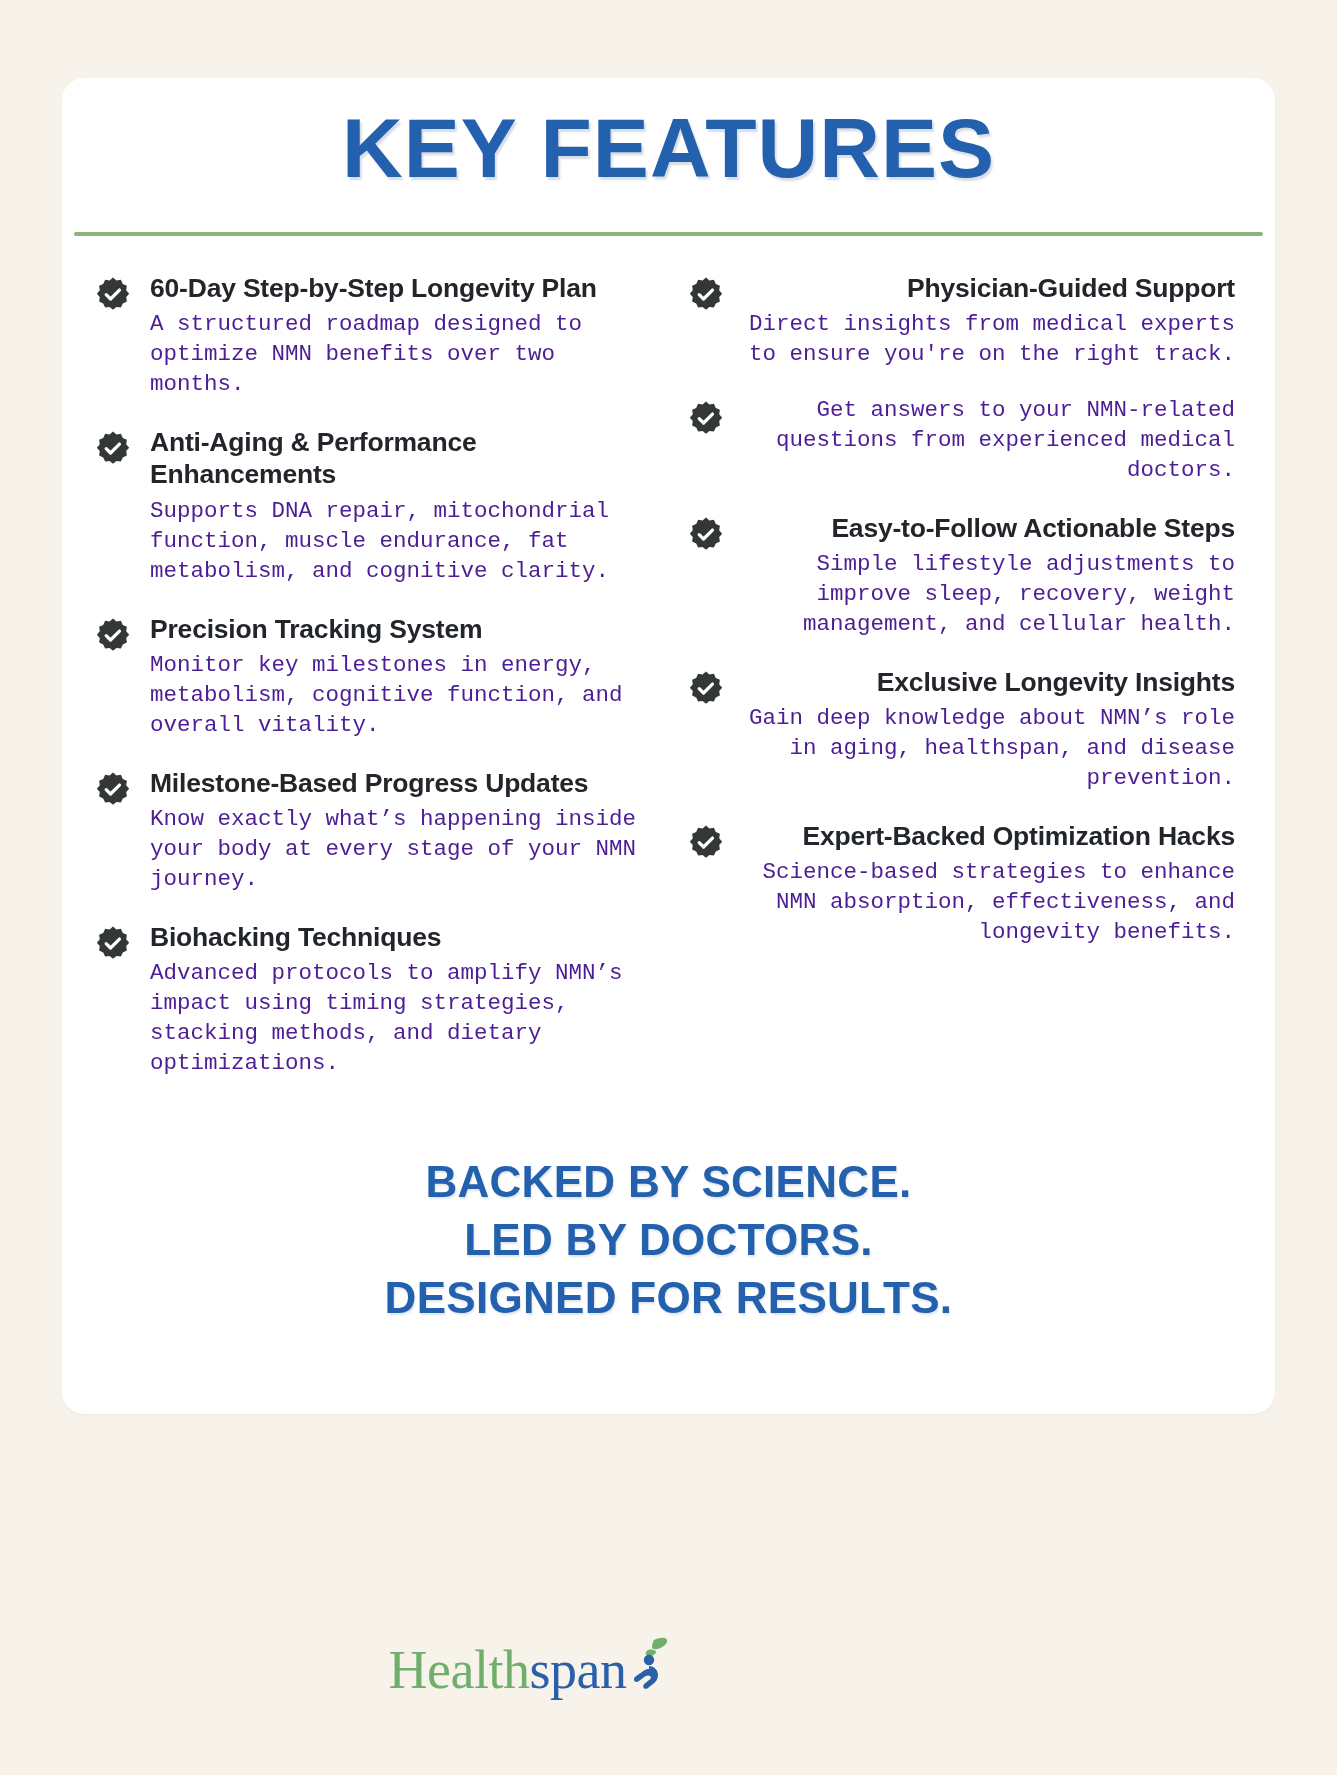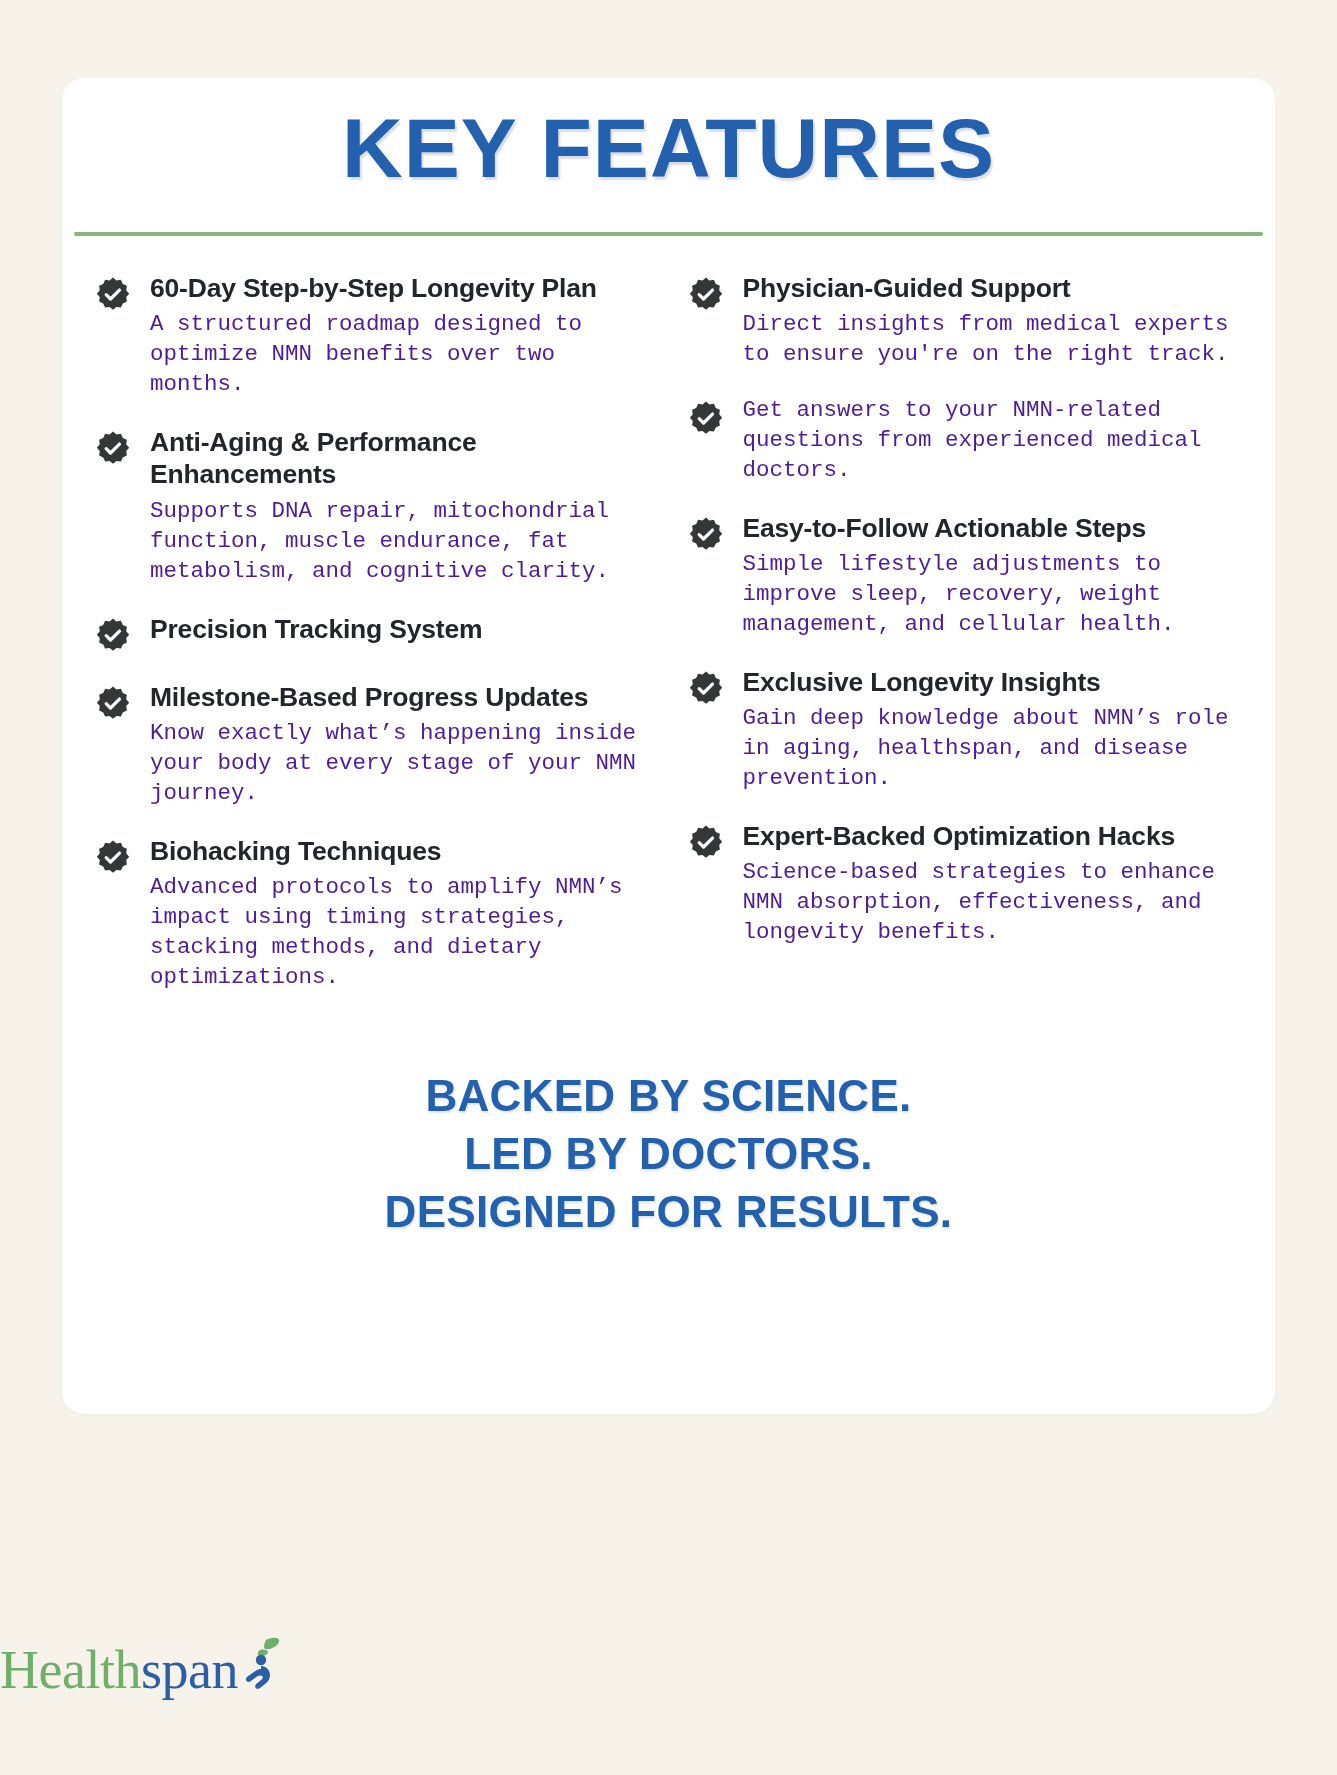--- a/index.html
+++ b/index.html
@@ -54,20 +54,21 @@
   }
   .col {
     width: 50%;
     box-sizing: border-box;
   }
   .col-left {
     padding-right: 18px;
   }
   .col-right {
     padding-left: 22px;
+    text-align: right;
   }
   .feature {
     display: flex;
     align-items: flex-start;
     margin-bottom: 26px;
   }
   .badge {
     flex: 0 0 auto;
     width: 38px;
     height: 38px;
@@ -111,21 +112,21 @@
     text-shadow: 1px 2px 2px rgba(120,130,150,0.22);
   }
   .tagline div {
     white-space: nowrap;
   }
   .logo {
     position: absolute;
     left: 0;
     top: 1640px;
     width: 1057px;
-    text-align: left;
+    text-align: center;
   }
   .logo-inner {
     display: inline-block;
     position: relative;
     white-space: nowrap;
   }
   .logo-text {
     font-family: "Liberation Serif", serif;
     font-size: 54px;
     line-height: 1;
@@ -188,20 +189,21 @@
 
         <div class="feature">
           <span class="badge">
             <svg viewBox="0 0 40 40" xmlns="http://www.w3.org/2000/svg">
               <path fill="#333738" d="M20 1.6l3.6 3.1 4.7-.7 2 4.3 4.3 2-.7 4.7 3.1 3.6-3.1 3.6.7 4.7-4.3 2-2 4.3-4.7-.7L20 35.6l-3.6-3.1-4.7.7-2-4.3-4.3-2 .7-4.7L3 18.6l3.1-3.6-.7-4.7 4.3-2 2-4.3 4.7.7z"></path>
               <path fill="none" stroke="#FFFFFF" stroke-width="3.4" stroke-linecap="round" stroke-linejoin="round" d="M12.8 19.6l4.6 4.6 9.4-9.4"></path>
             </svg>
           </span>
           <div class="feature-body">
             <p class="feature-title">Precision Tracking System</p>
+            <p class="feature-desc">Monitor key milestones in energy, metabolism, cognitive function, and overall vitality.</p>
           </div>
         </div>
 
         <div class="feature">
           <span class="badge">
             <svg viewBox="0 0 40 40" xmlns="http://www.w3.org/2000/svg">
               <path fill="#333738" d="M20 1.6l3.6 3.1 4.7-.7 2 4.3 4.3 2-.7 4.7 3.1 3.6-3.1 3.6.7 4.7-4.3 2-2 4.3-4.7-.7L20 35.6l-3.6-3.1-4.7.7-2-4.3-4.3-2 .7-4.7L3 18.6l3.1-3.6-.7-4.7 4.3-2 2-4.3 4.7.7z"></path>
               <path fill="none" stroke="#FFFFFF" stroke-width="3.4" stroke-linecap="round" stroke-linejoin="round" d="M12.8 19.6l4.6 4.6 9.4-9.4"></path>
             </svg>
           </span>

